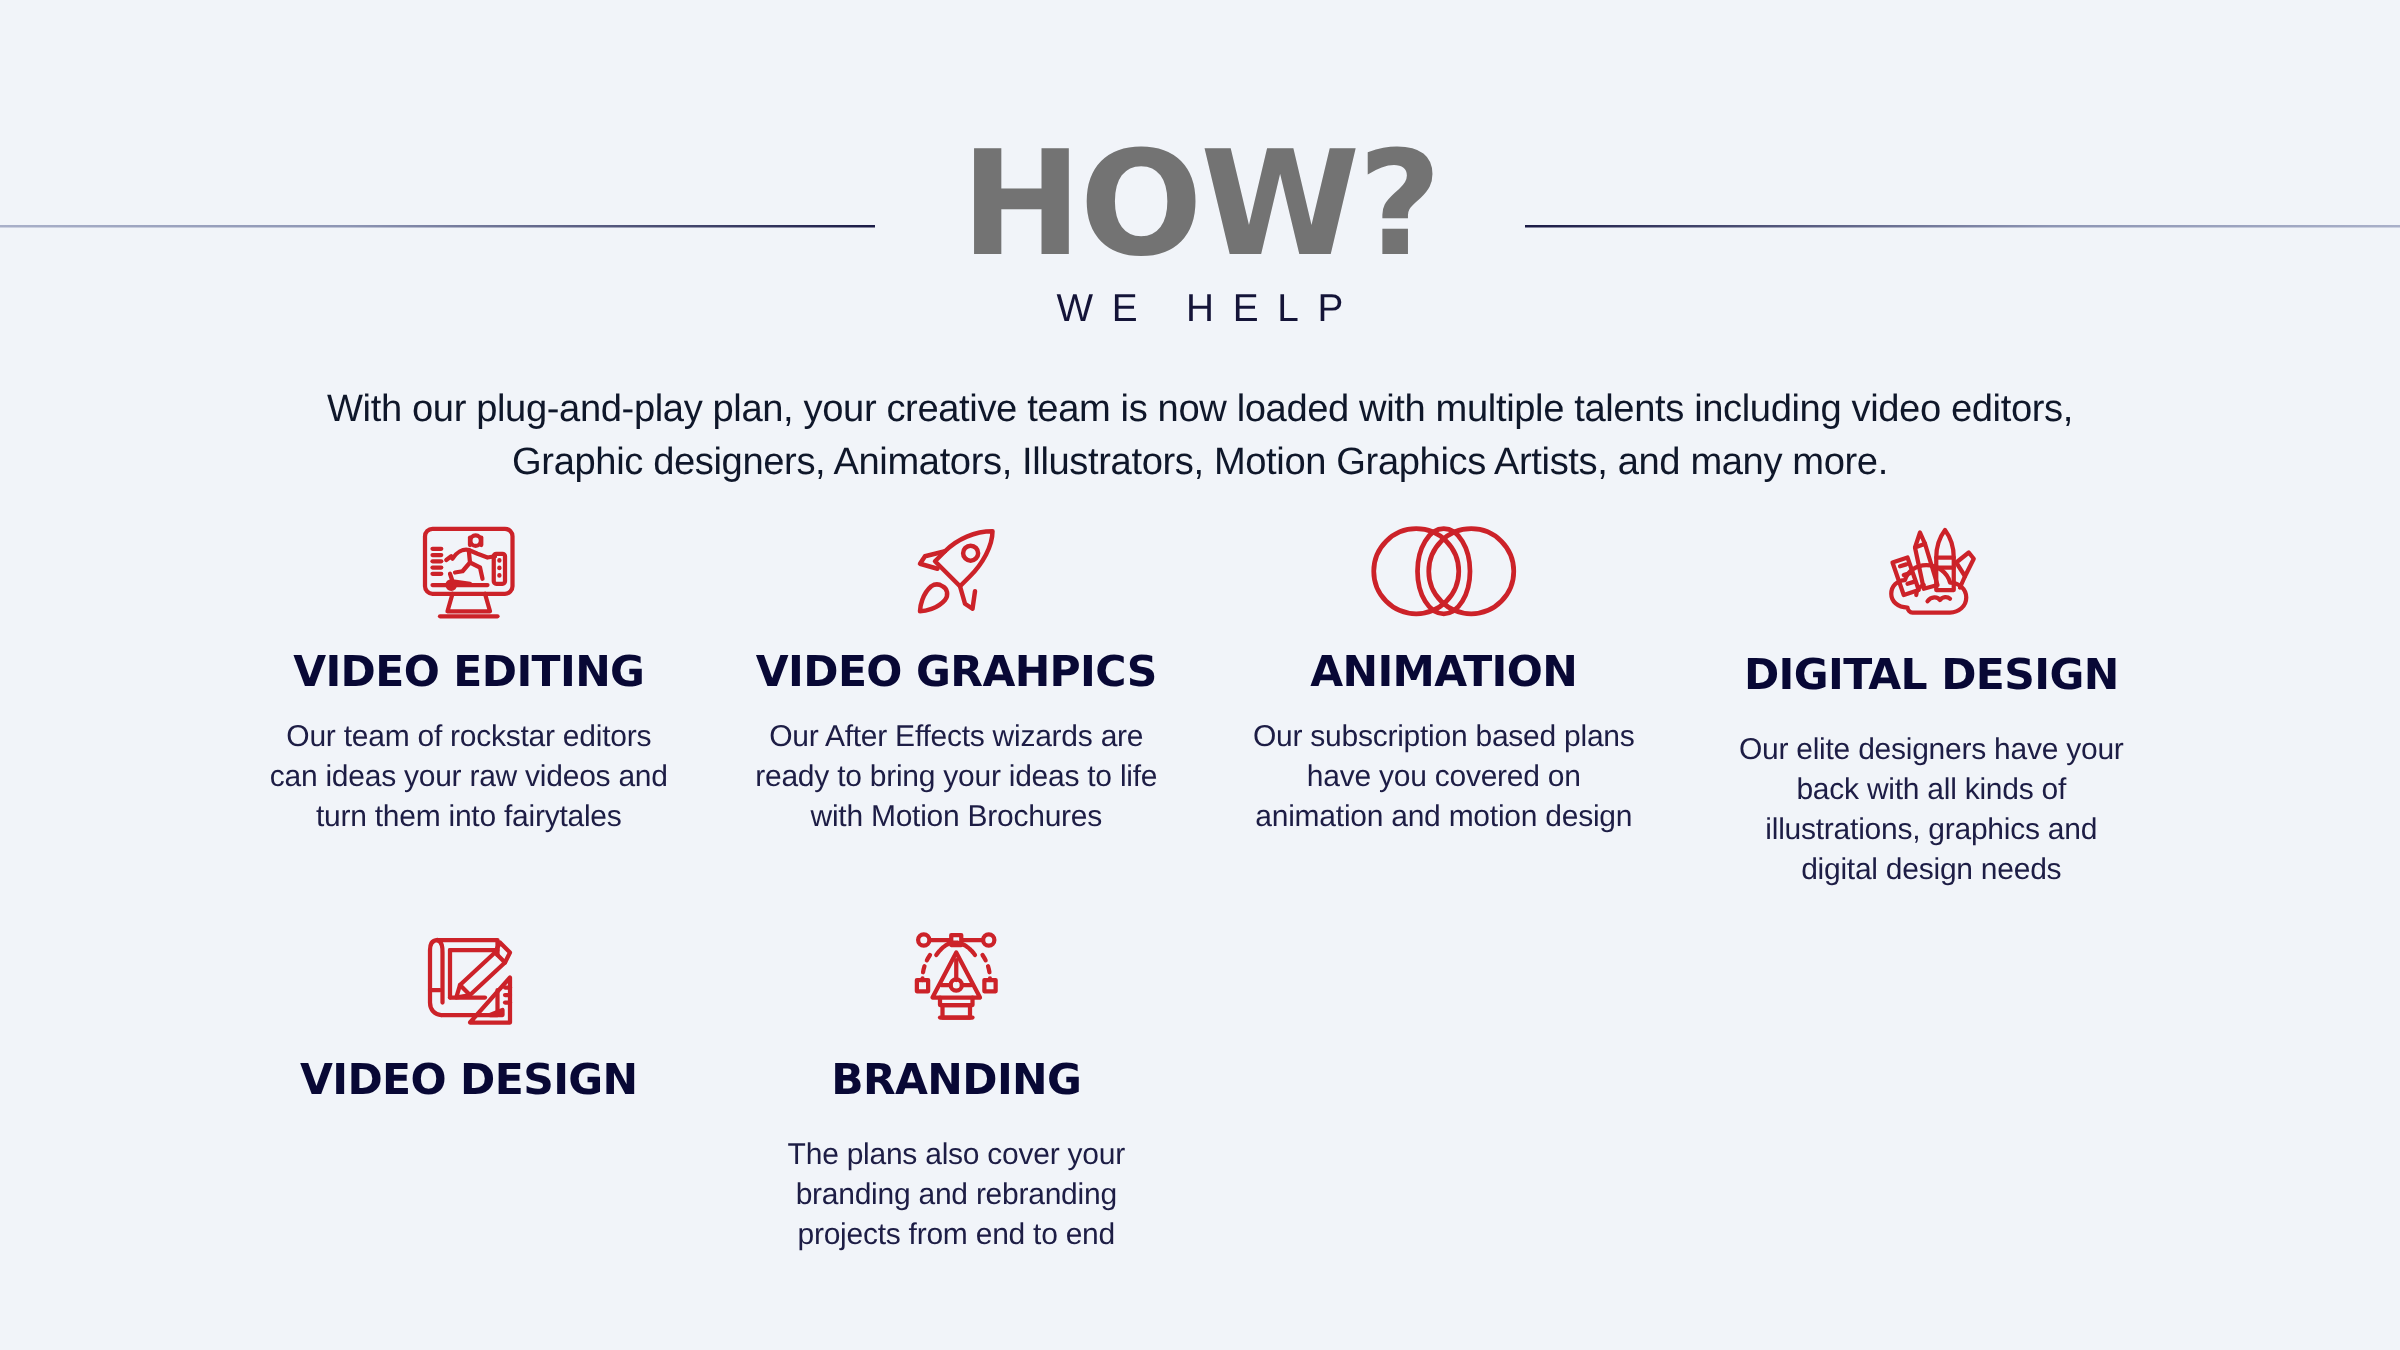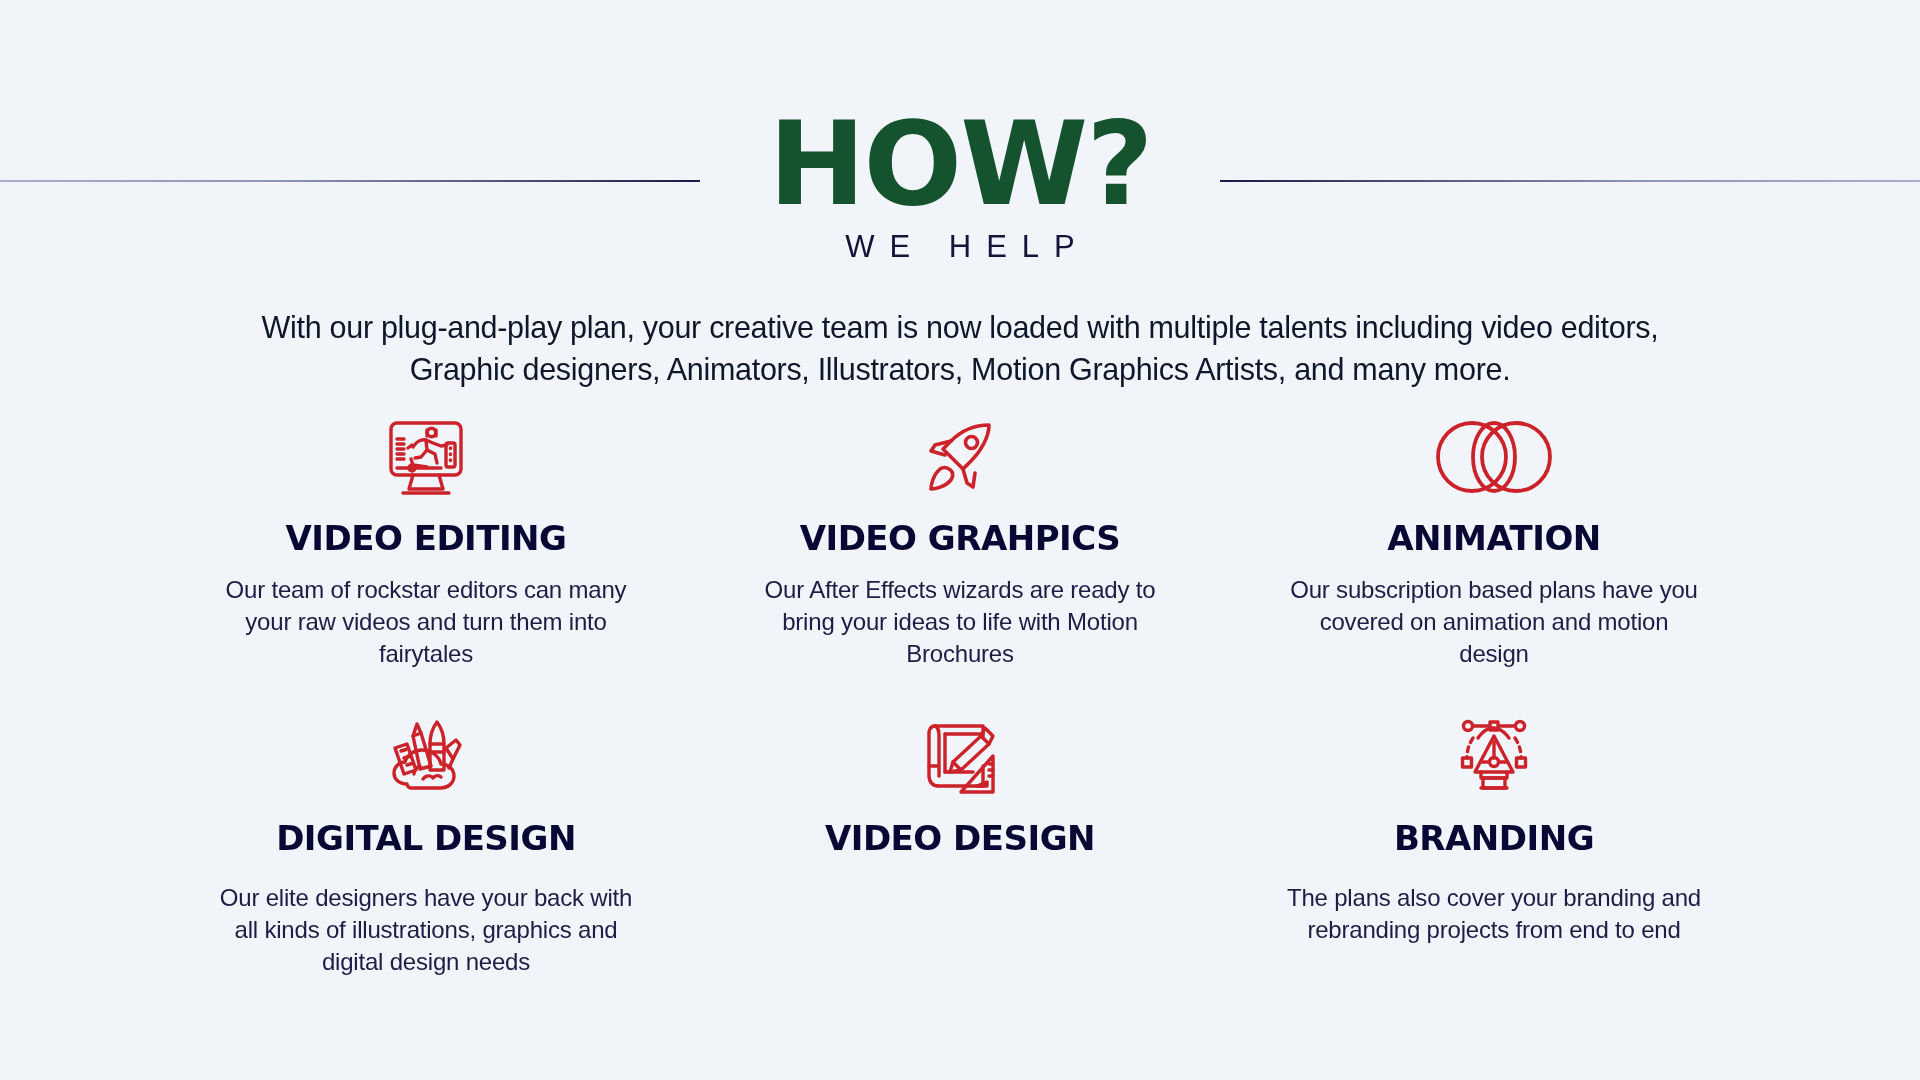--- a/index.html
+++ b/index.html
@@ -50,21 +50,21 @@
     background: #f1f4f9;
     z-index: 2;
   }
 
   .title {
     font-family: "DejaVu Sans", sans-serif;
     font-weight: 700;
     font-size: 116px;
     line-height: 0.96;
     letter-spacing: -2px;
-    color: #14532d;
+    color: #737373;
     text-align: center;
   }
 
   .subtitle {
     font-family: "Liberation Sans", sans-serif;
     font-weight: 400;
     font-size: 31px;
     letter-spacing: 15px;
     color: #141438;
     margin-top: 10px;
@@ -80,23 +80,22 @@
     line-height: 1.36;
     color: #0f172a;
     letter-spacing: -0.3px;
   }
 
   
   .grid {
     margin: 24px auto 0;
     width: 1560px;
     display: grid;
-    grid-template-columns: repeat(3, 1fr);
+    grid-template-columns: repeat(4, 1fr);
     row-gap: 26px;
-    gap: 42px;
   }
 
   .card {
     text-align: center;
     padding: 0 34px;
   }
 
   .icon-wrap {
     height: 86px;
     display: flex;
@@ -169,21 +168,21 @@
           <rect x="63" y="26" width="9" height="24" rx="2"></rect>
           <line x1="67.5" y1="31" x2="67.5" y2="31.5"></line>
           <line x1="67.5" y1="37" x2="67.5" y2="37.5"></line>
           <line x1="67.5" y1="43" x2="67.5" y2="43.5"></line>
 
           <line x1="14" y1="51" x2="58" y2="51"></line>
           <circle cx="29" cy="51" r="3"></circle>
         </svg>
       </div>
       <div class="card-title">VIDEO EDITING</div>
-      <div class="card-body">Our team of rockstar editors can many your raw videos and turn them into fairytales</div>
+      <div class="card-body">Our team of rockstar editors can ideas your raw videos and turn them into fairytales</div>
     </div>
 
     <div class="card">
       <div class="icon-wrap">
         <svg width="86" height="80" viewBox="0 0 86 80" fill="none" stroke="#cc2229" stroke-width="3.6" stroke-linecap="round" stroke-linejoin="round">
           <path d="M72 8 C58 8 44 14 34 24 L26 32 L46 52 L54 44 C64 34 72 20 72 8 Z"></path>
           <circle cx="54.5" cy="25.5" r="6"></circle>
           <path d="M34 24 L18 28 L14 34 L28 38"></path>
           <path d="M46 52 L50 66 L56 70 L58 56"></path>
           <path d="M23 52 C16 58 14 68 14 72 C18 72 28 70 34 63 C37 59 36 54 32 52 C29 50 26 50 23 52 Z"></path>

